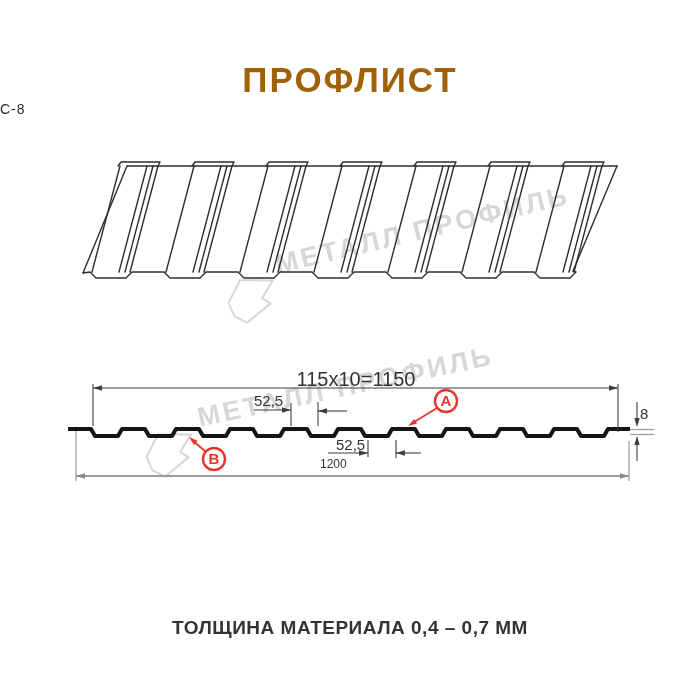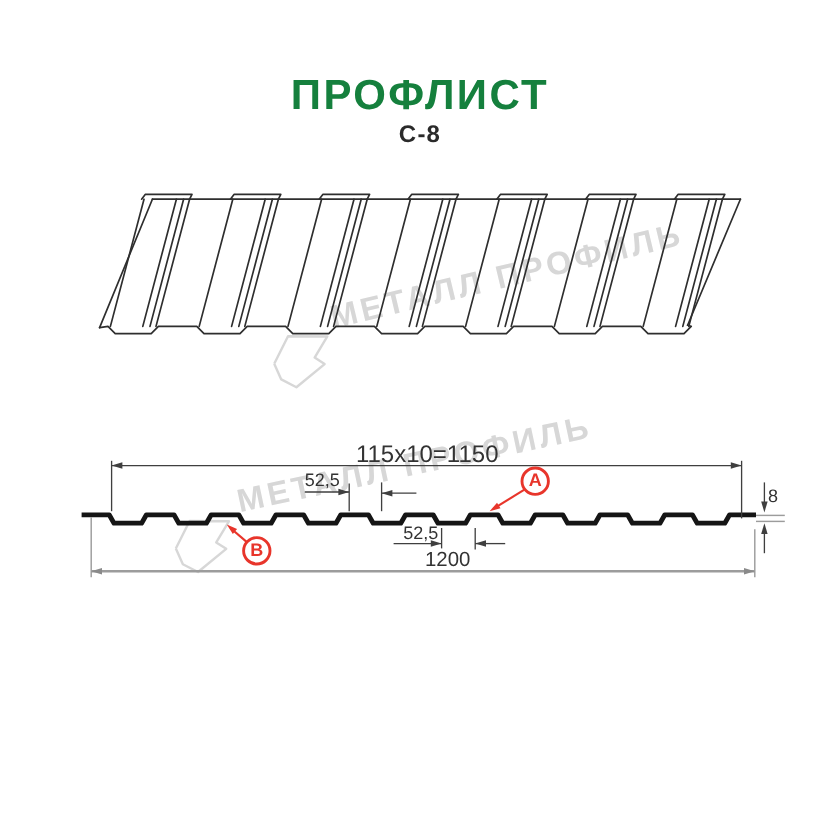--- a/index.html
+++ b/index.html
@@ -1,36 +1,36 @@
 <!DOCTYPE html>
 <html><head>
 <meta charset="utf-8">
 <style>
   html,body{margin:0;padding:0;background:#ffffff;}
   body{width:700px;height:700px;position:relative;overflow:hidden;
        font-family:"Liberation Sans", sans-serif;color:#222;}
   .abs{position:absolute;}
   #stage{position:absolute;inset:0;}
   .title{left:0;top:60px;width:700px;text-align:center;
-         font-size:35px;font-weight:bold;letter-spacing:2px;color:#15803d;z-index:4;}
-  .subtitle{left:0;top:101px;width:700px;text-align:center;
-            font-size:20px;font-weight:700;letter-spacing:1px;color:#2a2a2a;z-index:4;}
+         font-size:35px;font-weight:bold;letter-spacing:2px;color:#a16207;z-index:4;}
+  .subtitle{left:0;top:101px;width:700px;text-align:left;
+            font-size:14px;font-weight:400;letter-spacing:1px;color:#2a2a2a;z-index:4;}
   .footer{left:0;top:617px;width:700px;text-align:center;
           font-size:19px;font-weight:600;letter-spacing:0.5px;color:#333;z-index:4;}
   .wm{white-space:nowrap;font-weight:bold;color:#d7d7d7;letter-spacing:3px;
       font-size:27px;transform-origin:0 50%;z-index:1;user-select:none;}
   #wm-top{left:276px;top:250px;transform:rotate(-13.5deg);}
   #wm-bottom{left:198px;top:403px;transform:rotate(-12deg);}
   svg#art{position:absolute;left:0;top:0;z-index:2;}
   .dimtxt{font-size:15px;color:#333;z-index:3;white-space:nowrap;}
   #dim-1150{left:290px;top:368px;width:132px;text-align:center;font-size:20px;}
   #dim-525-top{left:254px;top:392px;}
   #dim-525-bot{left:336px;top:436px;}
   #dim-8{left:640px;top:405px;}
-  #dim-1200{left:320px;top:457px;width:72px;text-align:right;font-size:17px;}
+  #dim-1200{left:320px;top:457px;width:72px;text-align:left;font-size:12px;}
   .sideletter{width:22px;height:22px;text-align:center;line-height:22px;
               color:#e8352b;font-weight:bold;font-size:15px;z-index:3;}
   #side-a{left:435px;top:390px;}
   #side-b{left:203px;top:448px;}
 </style>
 </head>
 <body>
 
 <div id="stage">
 
@@ -133,13 +133,14 @@
 
   <div class="abs dimtxt" id="dim-1150">115x10=1150</div>
   <div class="abs dimtxt" id="dim-525-top">52,5</div>
   <div class="abs dimtxt" id="dim-525-bot">52,5</div>
   <div class="abs dimtxt" id="dim-8">8</div>
   <div class="abs dimtxt" id="dim-1200">1200</div>
 
   <div class="abs sideletter" id="side-a">А</div>
   <div class="abs sideletter" id="side-b">В</div>
 
+  <div class="abs footer">ТОЛЩИНА МАТЕРИАЛА 0,4 – 0,7 ММ</div>
 </div>
 
 </body></html>

